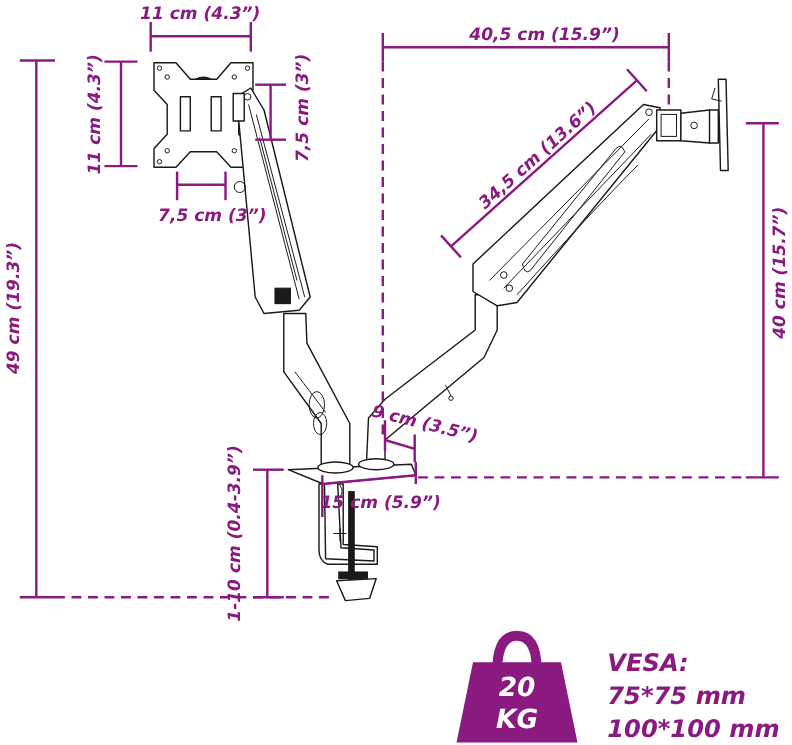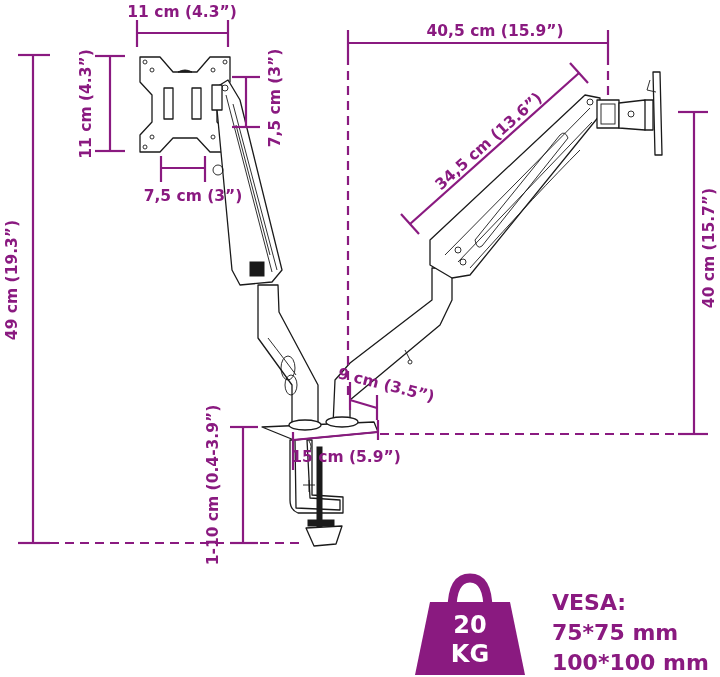--- a/index.html
+++ b/index.html
@@ -1,17 +1,17 @@
 <!DOCTYPE html>
 <html><head>
   <meta charset="utf-8">
   <style>
     html, body { margin: 0; padding: 0; background: #ffffff; }
     body { width: 720px; height: 677px; position: relative; overflow: hidden; font-family: "DejaVu Sans", sans-serif; }
-    #stage { position: absolute; left: 0; top: 0; width: 605px; height: 677px; }
+    #stage { position: absolute; left: 0; top: 0; width: 605px; height: 677px; font-style: italic; }
     .dim-text { font-family: "DejaVu Sans", sans-serif; font-weight: bold; font-size: 15.5px; fill: #8a1a80; }
     .dim-line { stroke: #8a1a80; stroke-width: 2.2; fill: none; }
     .dim-dash { stroke: #8a1a80; stroke-width: 2.2; fill: none; stroke-dasharray: 9 6; }
     .part { stroke: #1a1a1a; stroke-width: 1.3; fill: #ffffff; stroke-linejoin: round; }
     .part-thin { stroke: #1a1a1a; stroke-width: 0.9; fill: none; }
     .part-dark { fill: #1a1a1a; stroke: #1a1a1a; stroke-width: 1; }
     .spec-text { font-family: "DejaVu Sans", sans-serif; font-weight: bold; font-size: 22px; fill: #8a1a80; }
     .weight-text { font-family: "DejaVu Sans", sans-serif; font-weight: bold; font-size: 24px; fill: #ffffff; }
   </style>
 </head>

